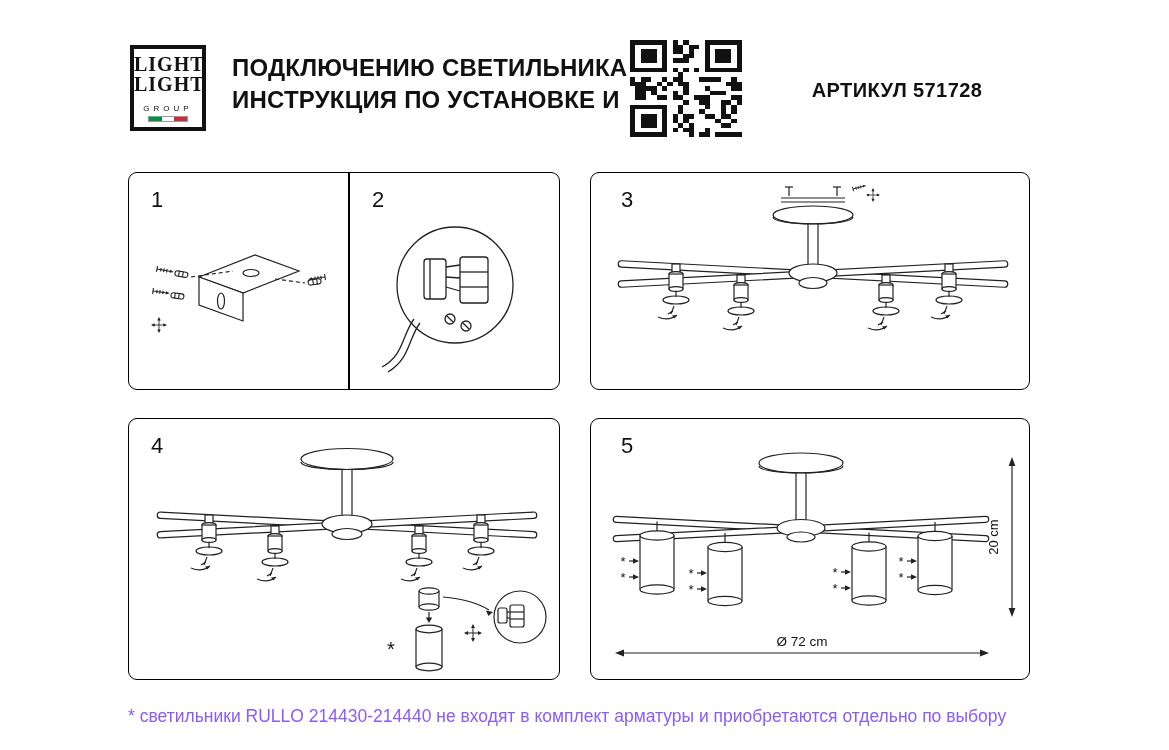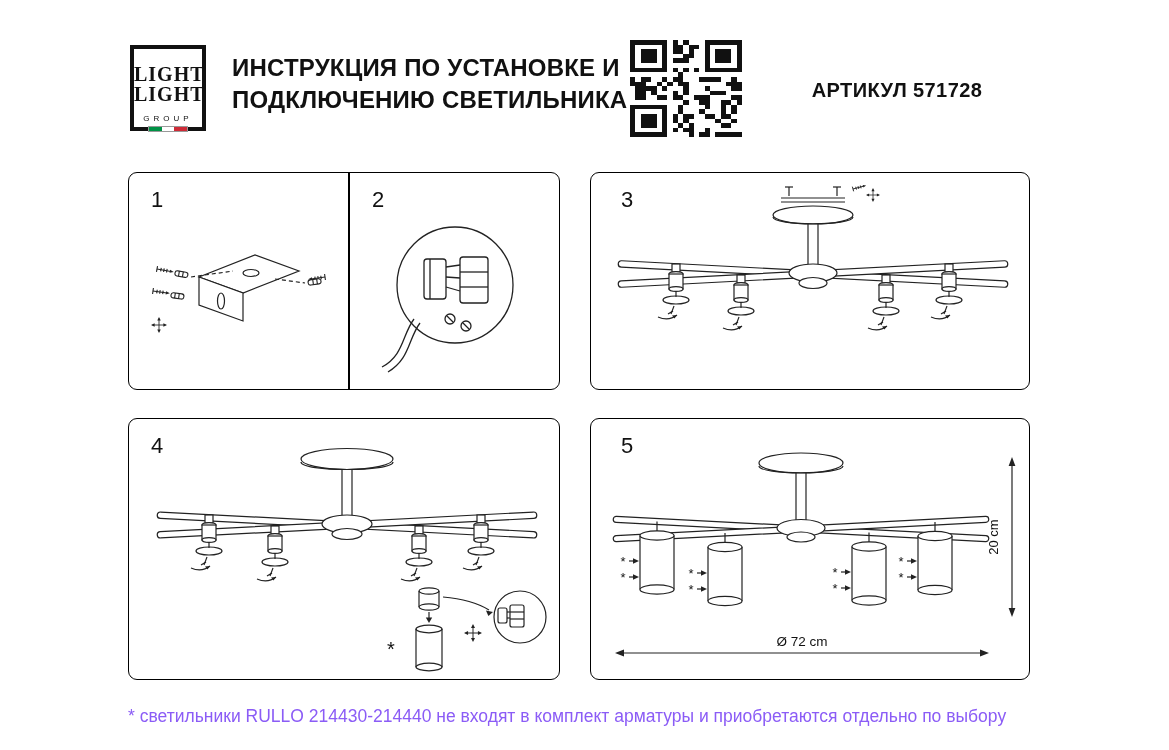--- a/index.html
+++ b/index.html
@@ -4,21 +4,21 @@
 <style>
   *{box-sizing:border-box}
   html,body{margin:0;padding:0}
   body{width:1169px;height:750px;background:#ffffff;position:relative;overflow:hidden;
        font-family:"Liberation Sans",sans-serif;color:#111}
   .panel{position:absolute;border:1.6px solid #000;border-radius:9px;background:#fff}
   .step-num{position:absolute;font-size:22px;color:#111;z-index:3}
   .divider{position:absolute;left:219px;top:0;width:1.6px;height:100%;background:#000}
   .panel svg{position:absolute;display:block}
   .logo{position:absolute;left:130px;top:45px;width:76px;height:86px;border:4px solid #111;
-        text-align:center;padding-top:15px;background:#fff}
+        text-align:center;padding-top:5px;background:#fff}
   .logo .big{font-family:"Liberation Serif",serif;font-weight:700;font-size:20px;
              letter-spacing:1px;line-height:1.02;color:#111}
   .logo .grp{font-size:8px;letter-spacing:4px;margin-top:9px;color:#111}
   .flag{display:flex;width:40px;height:6px;margin:3px auto 0;border:0.5px solid #999}
   .flag span{flex:1;display:block}
   .title{position:absolute;left:232px;top:52px;font-size:24px;font-weight:700;
          line-height:1.35;color:#111;letter-spacing:0.2px}
   .qr{position:absolute;left:630px;top:40px}
   .brand{position:absolute;left:790px;top:60px;width:214px;text-align:center;color:#111}
   .series{font-size:17px;font-weight:700;letter-spacing:0.4px}
@@ -80,22 +80,22 @@
   <div class="big">LIGHT</div>
   <div class="grp">GROUP</div>
   <div class="flag">
     <span style="background:#009246"></span>
       <span style="background:#ffffff"></span>
       <span style="background:#ce2b37"></span>
   </div>
 </div>
 
 <div class="title">
+  <div>ПОДКЛЮЧЕНИЮ СВЕТИЛЬНИКА</div>
   <div>ИНСТРУКЦИЯ ПО УСТАНОВКЕ И</div>
-  <div>ПОДКЛЮЧЕНИЮ СВЕТИЛЬНИКА</div>
 </div>
 
 <svg id="qr" class="qr" width="112" height="97" viewBox="0 0 21 21" preserveAspectRatio="none">
     <g fill="#111" shape-rendering="crispEdges">
       <rect x="0" y="0" width="1" height="1"></rect>
       <rect x="1" y="0" width="1" height="1"></rect>
       <rect x="2" y="0" width="1" height="1"></rect>
       <rect x="3" y="0" width="1" height="1"></rect>
       <rect x="4" y="0" width="1" height="1"></rect>
       <rect x="5" y="0" width="1" height="1"></rect>

